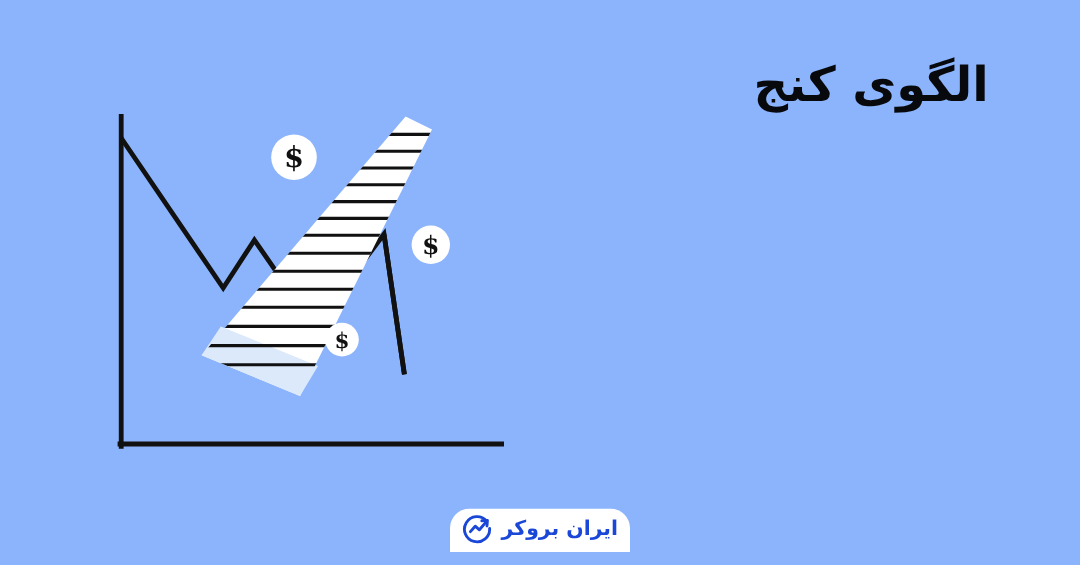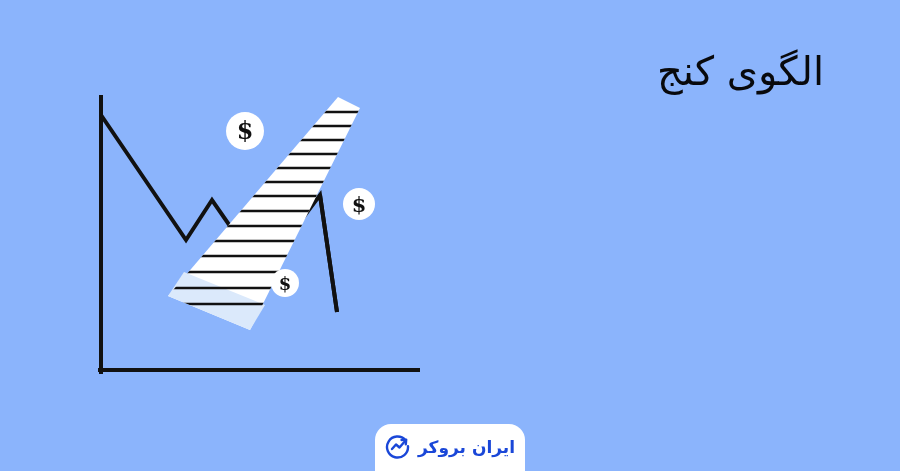--- a/index.html
+++ b/index.html
@@ -44,21 +44,21 @@
     position: absolute;
     right: 76px;
     top: 46px;
     width: 400px;
     text-align: right;
     direction: rtl;
   }
   .page-title {
     font-family: "DejaVu Sans", sans-serif;
     font-size: 40px;
-    font-weight: normal;
+    font-weight: bold;
     line-height: 1.25;
     color: #08090c;
     margin: 0 0 28px 0;
     letter-spacing: 0;
   }
   .body-paragraph {
     font-family: "DejaVu Sans", sans-serif;
     font-size: 19px;
     line-height: 2.0;
     color: #1a1d24;
@@ -68,21 +68,21 @@
     direction: rtl;
     word-spacing: 2px;
   }
 
   
   .logo-pill {
     position: absolute;
     left: 375px;
     top: 424px;
     width: 150px;
-    height: 47px;
+    height: 36px;
     background: #ffffff;
     border-radius: 16px 16px 0 0;
     display: flex;
     align-items: center;
     justify-content: center;
     gap: 7px;
     box-sizing: border-box;
     padding: 0 10px 2px 10px;
   }
   .logo-text {

